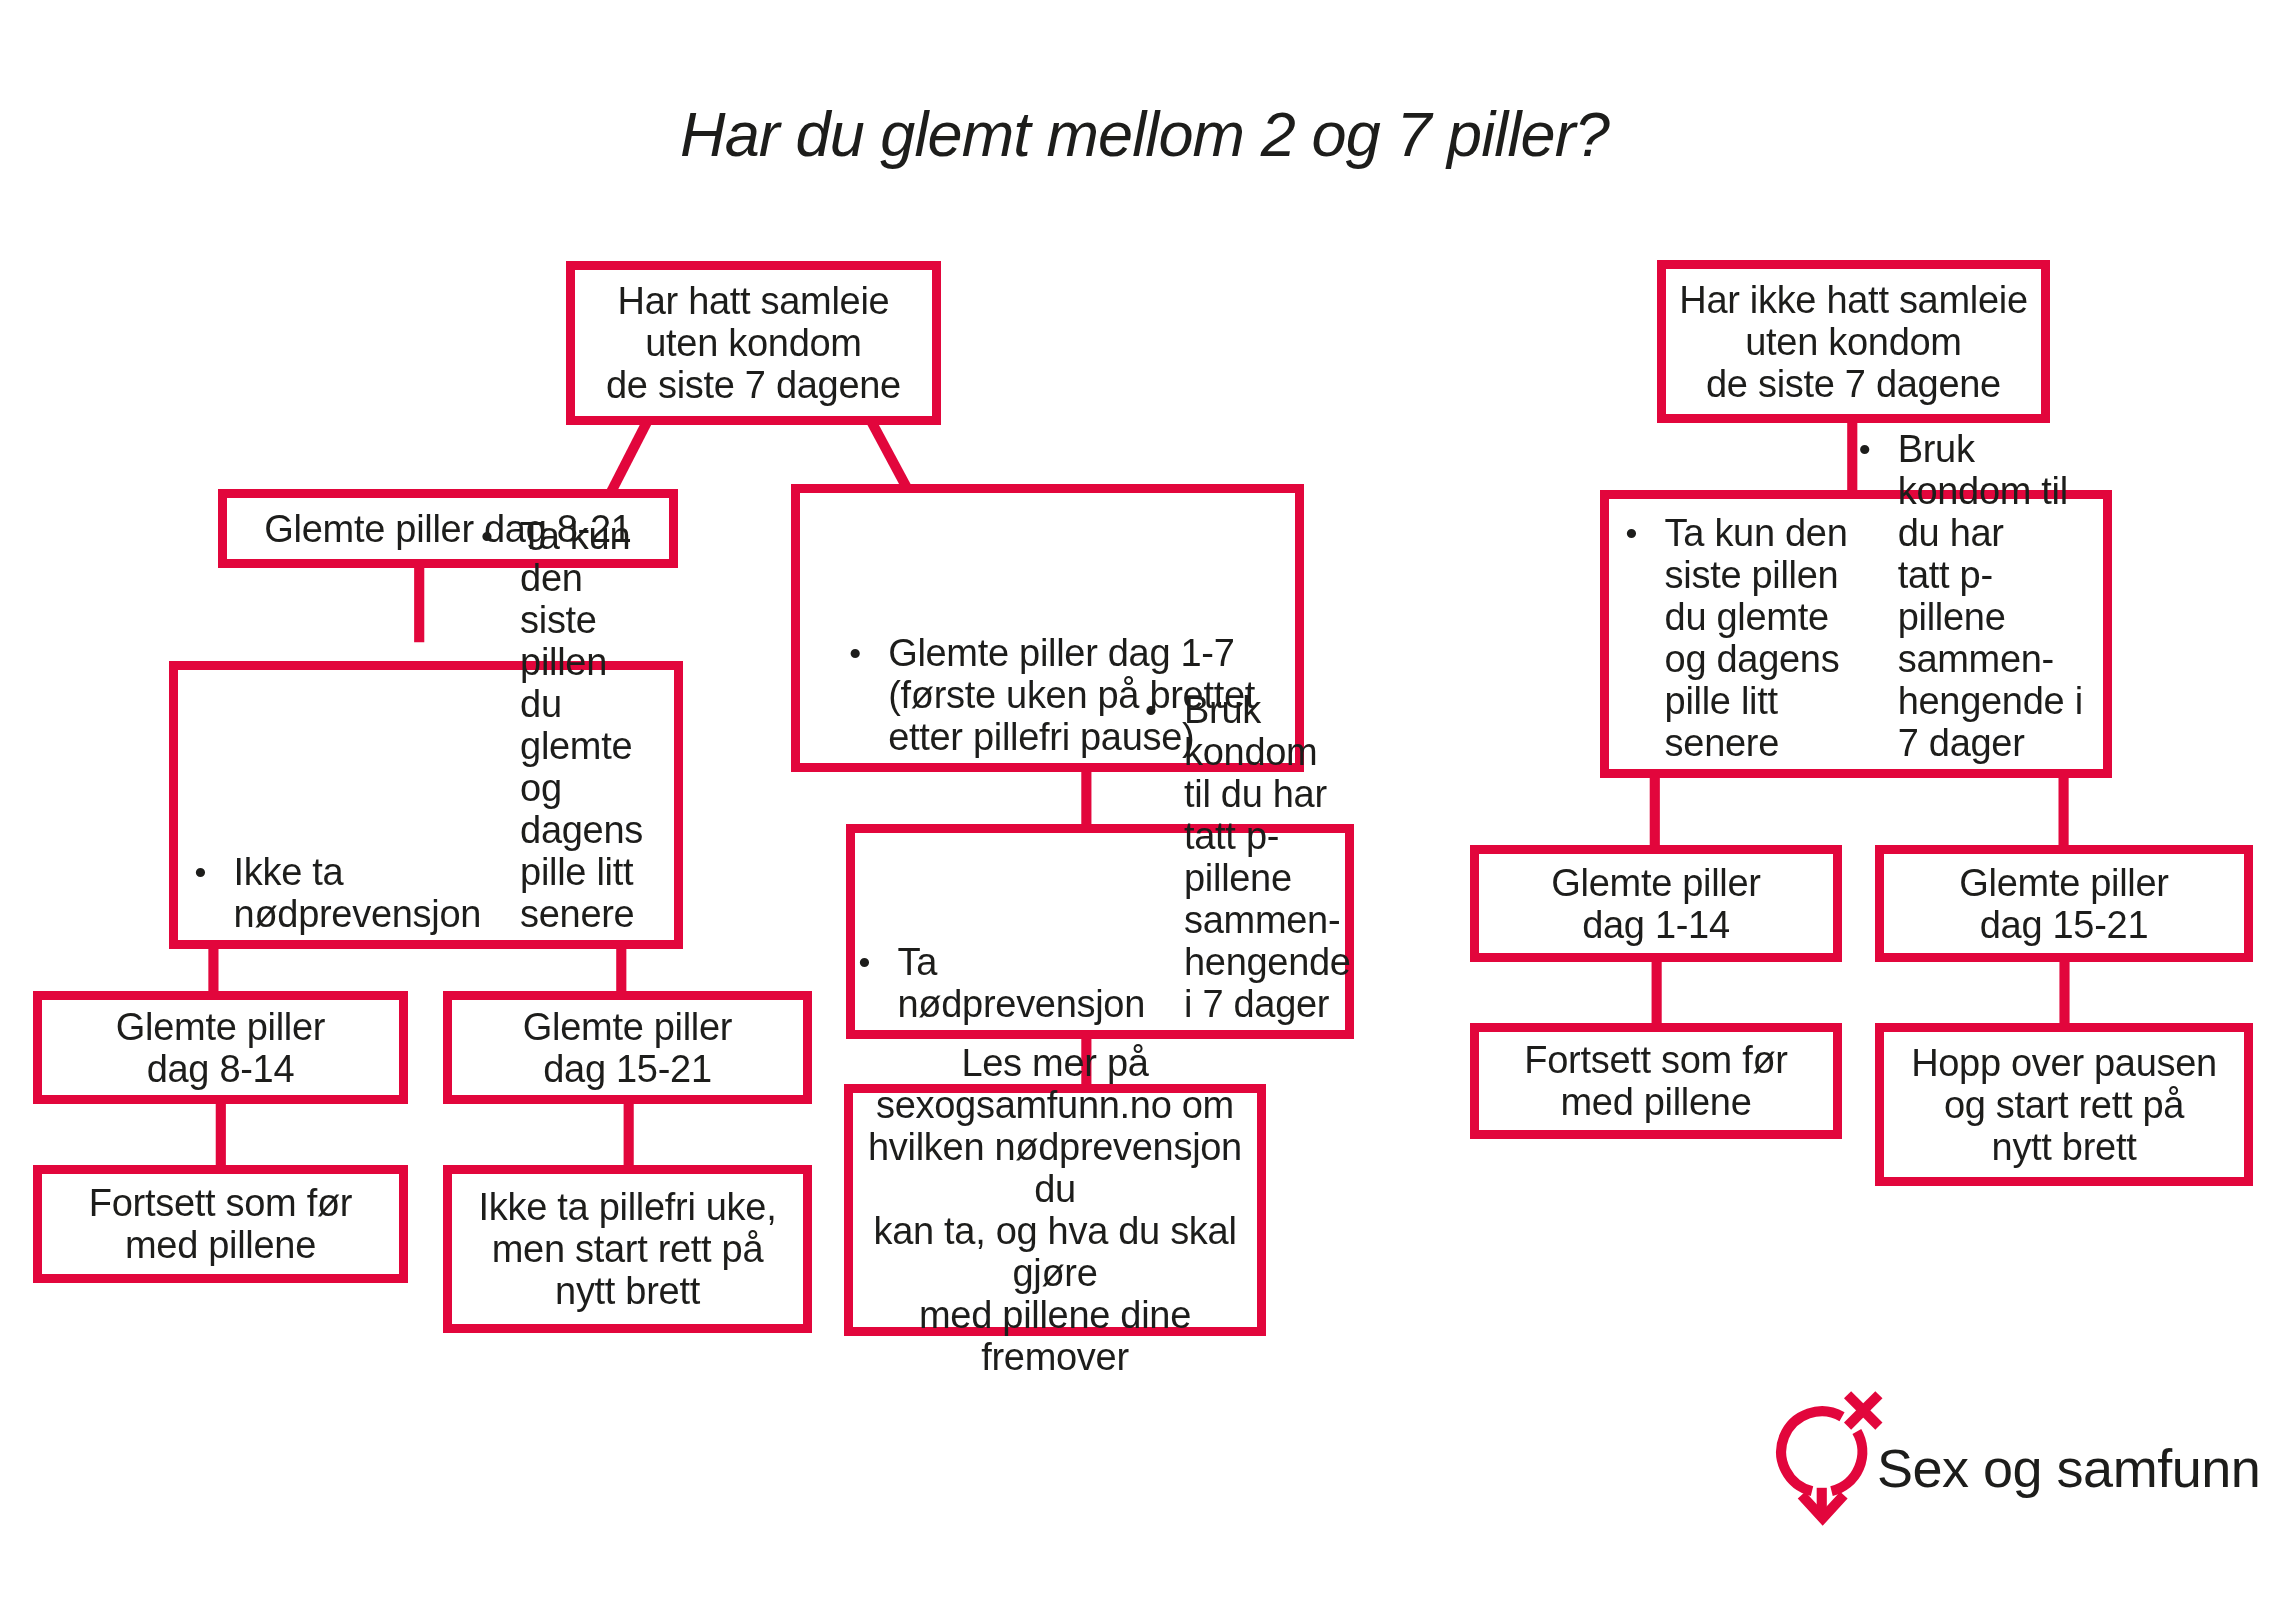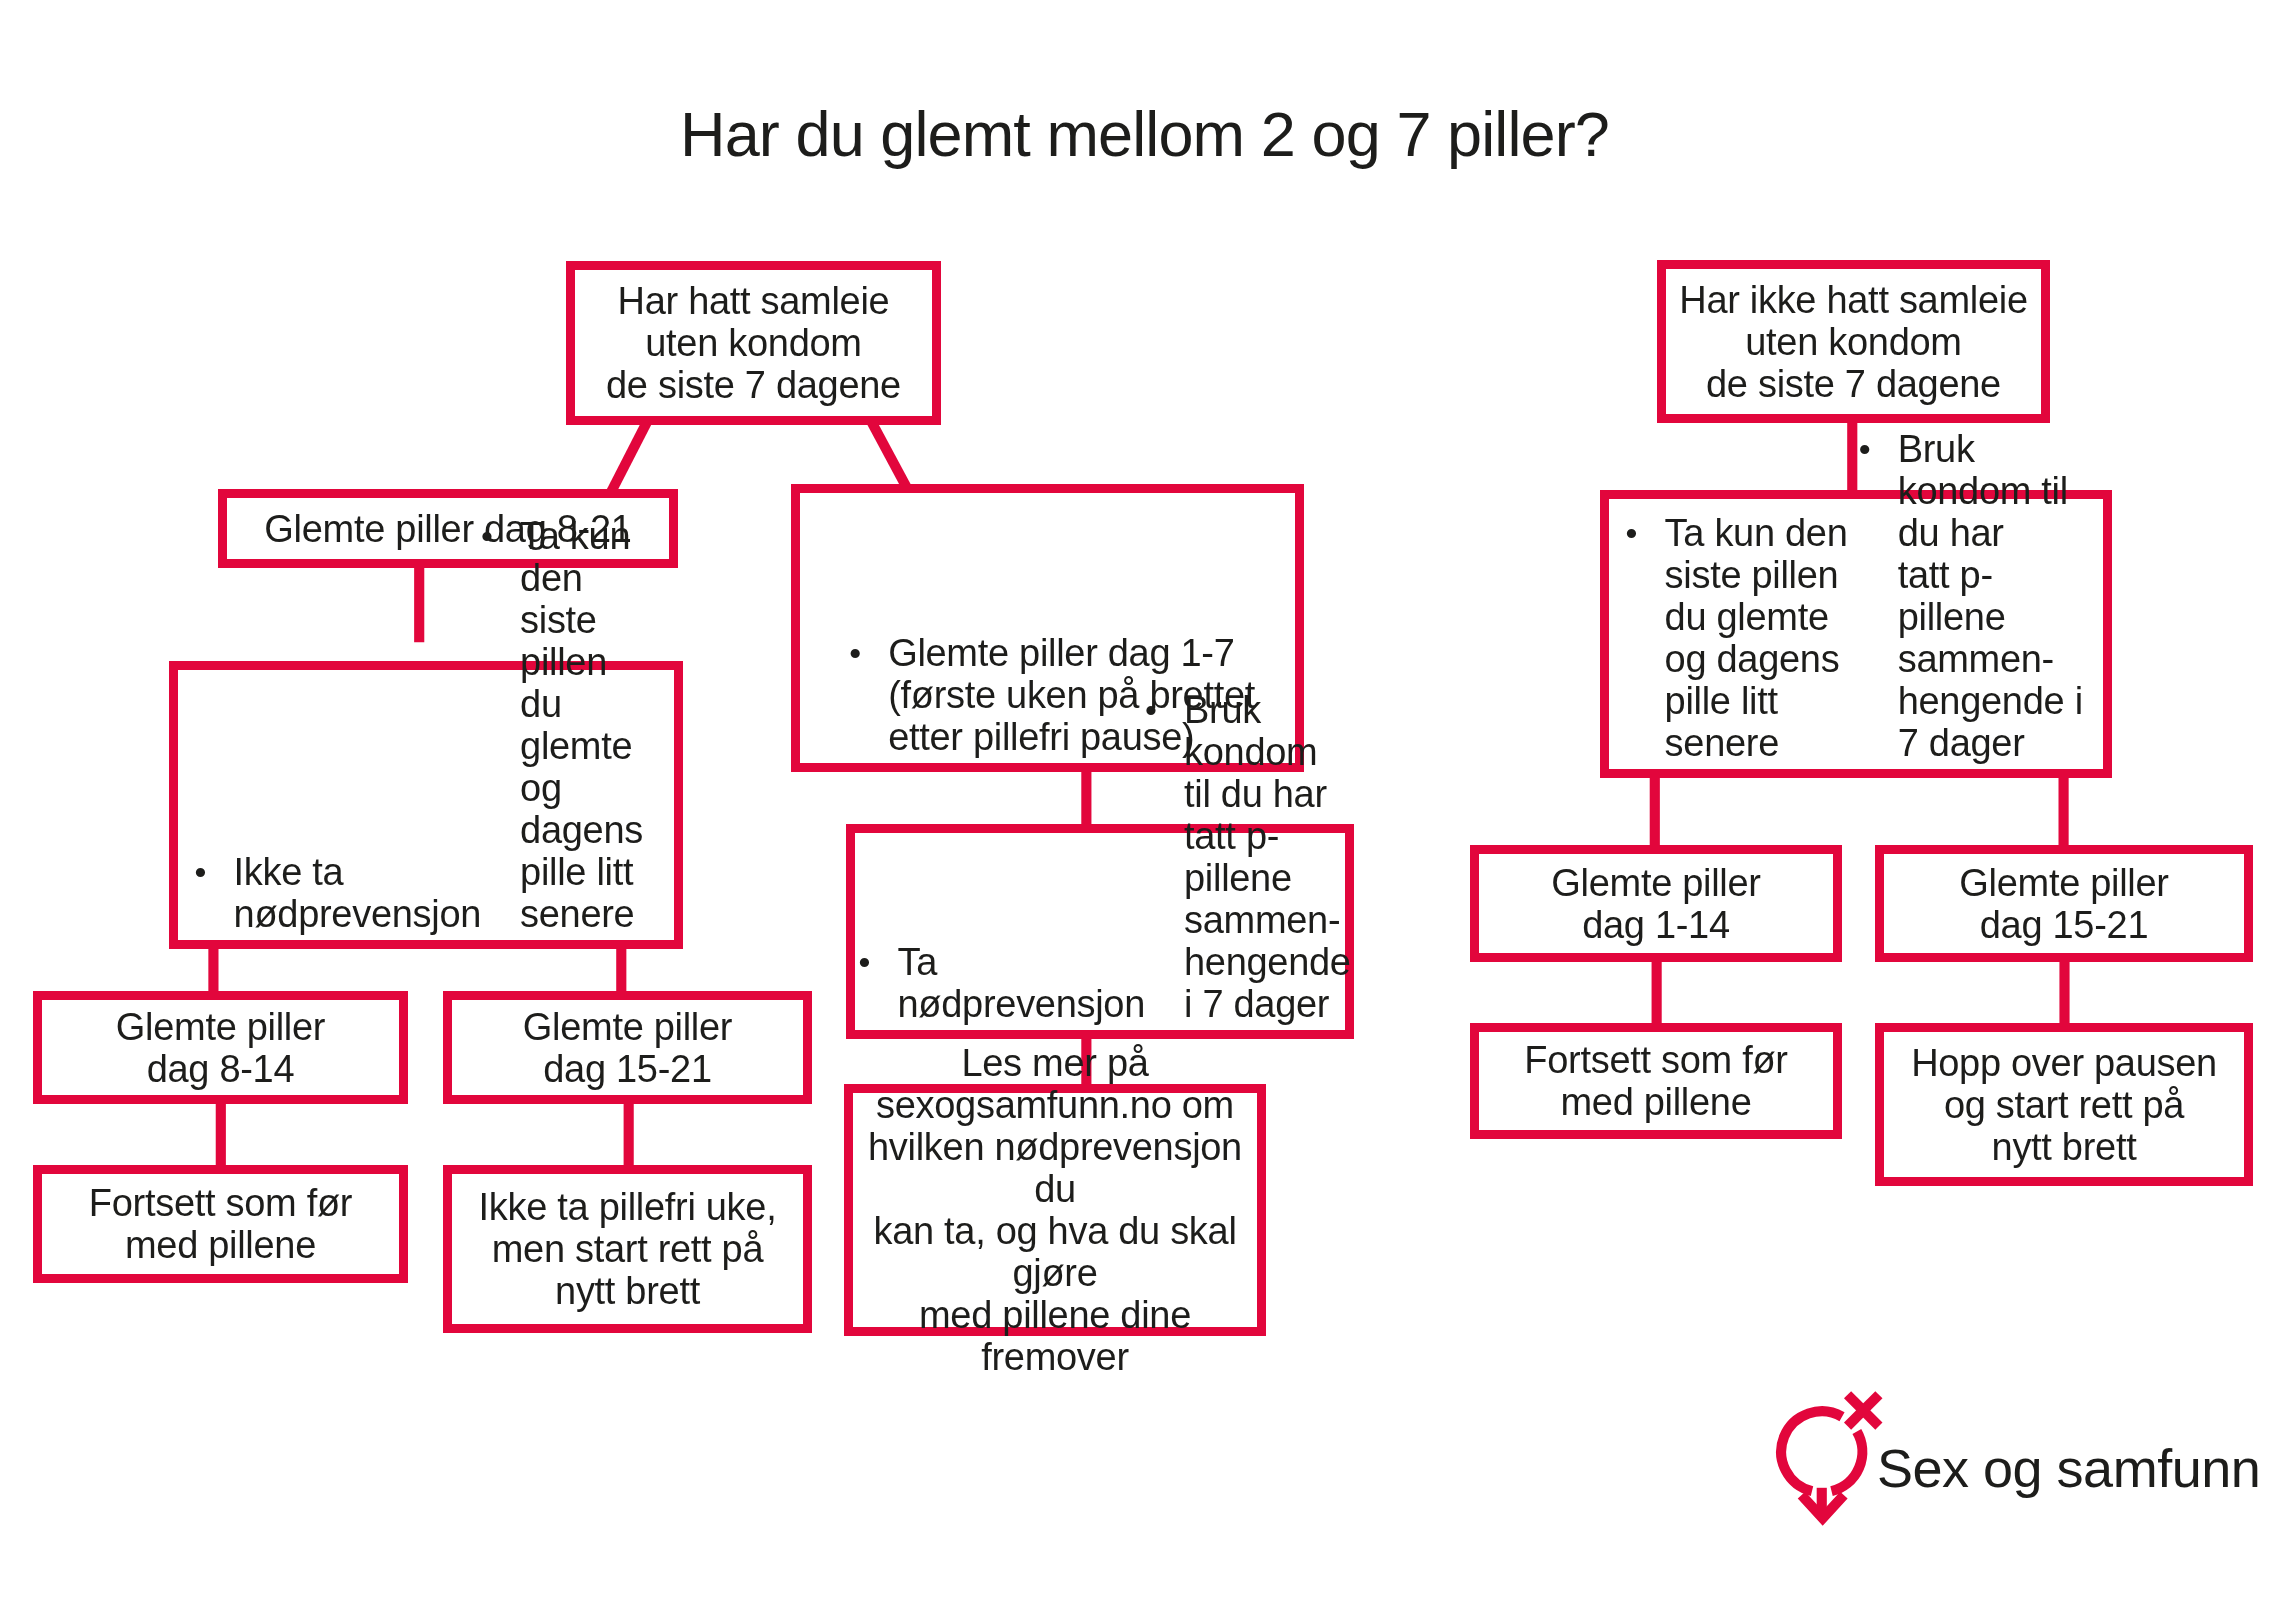--- a/index.html
+++ b/index.html
@@ -16,20 +16,21 @@
     color:var(--ink);
     overflow:hidden;
   }
   #connector-layer{position:absolute;left:0;top:0;}
   .page-title{
     position:absolute;left:0;top:94px;width:100%;
     text-align:center;
     font-size:63px;line-height:81px;font-weight:400;
     letter-spacing:-0.9px;
     color:var(--ink);
+    font-style:italic;
   }
   .box{
     position:absolute;
     box-sizing:border-box;
     border:9.2px solid var(--red);
     background:#ffffff;
     display:flex;
     align-items:center;
     justify-content:center;
   }

